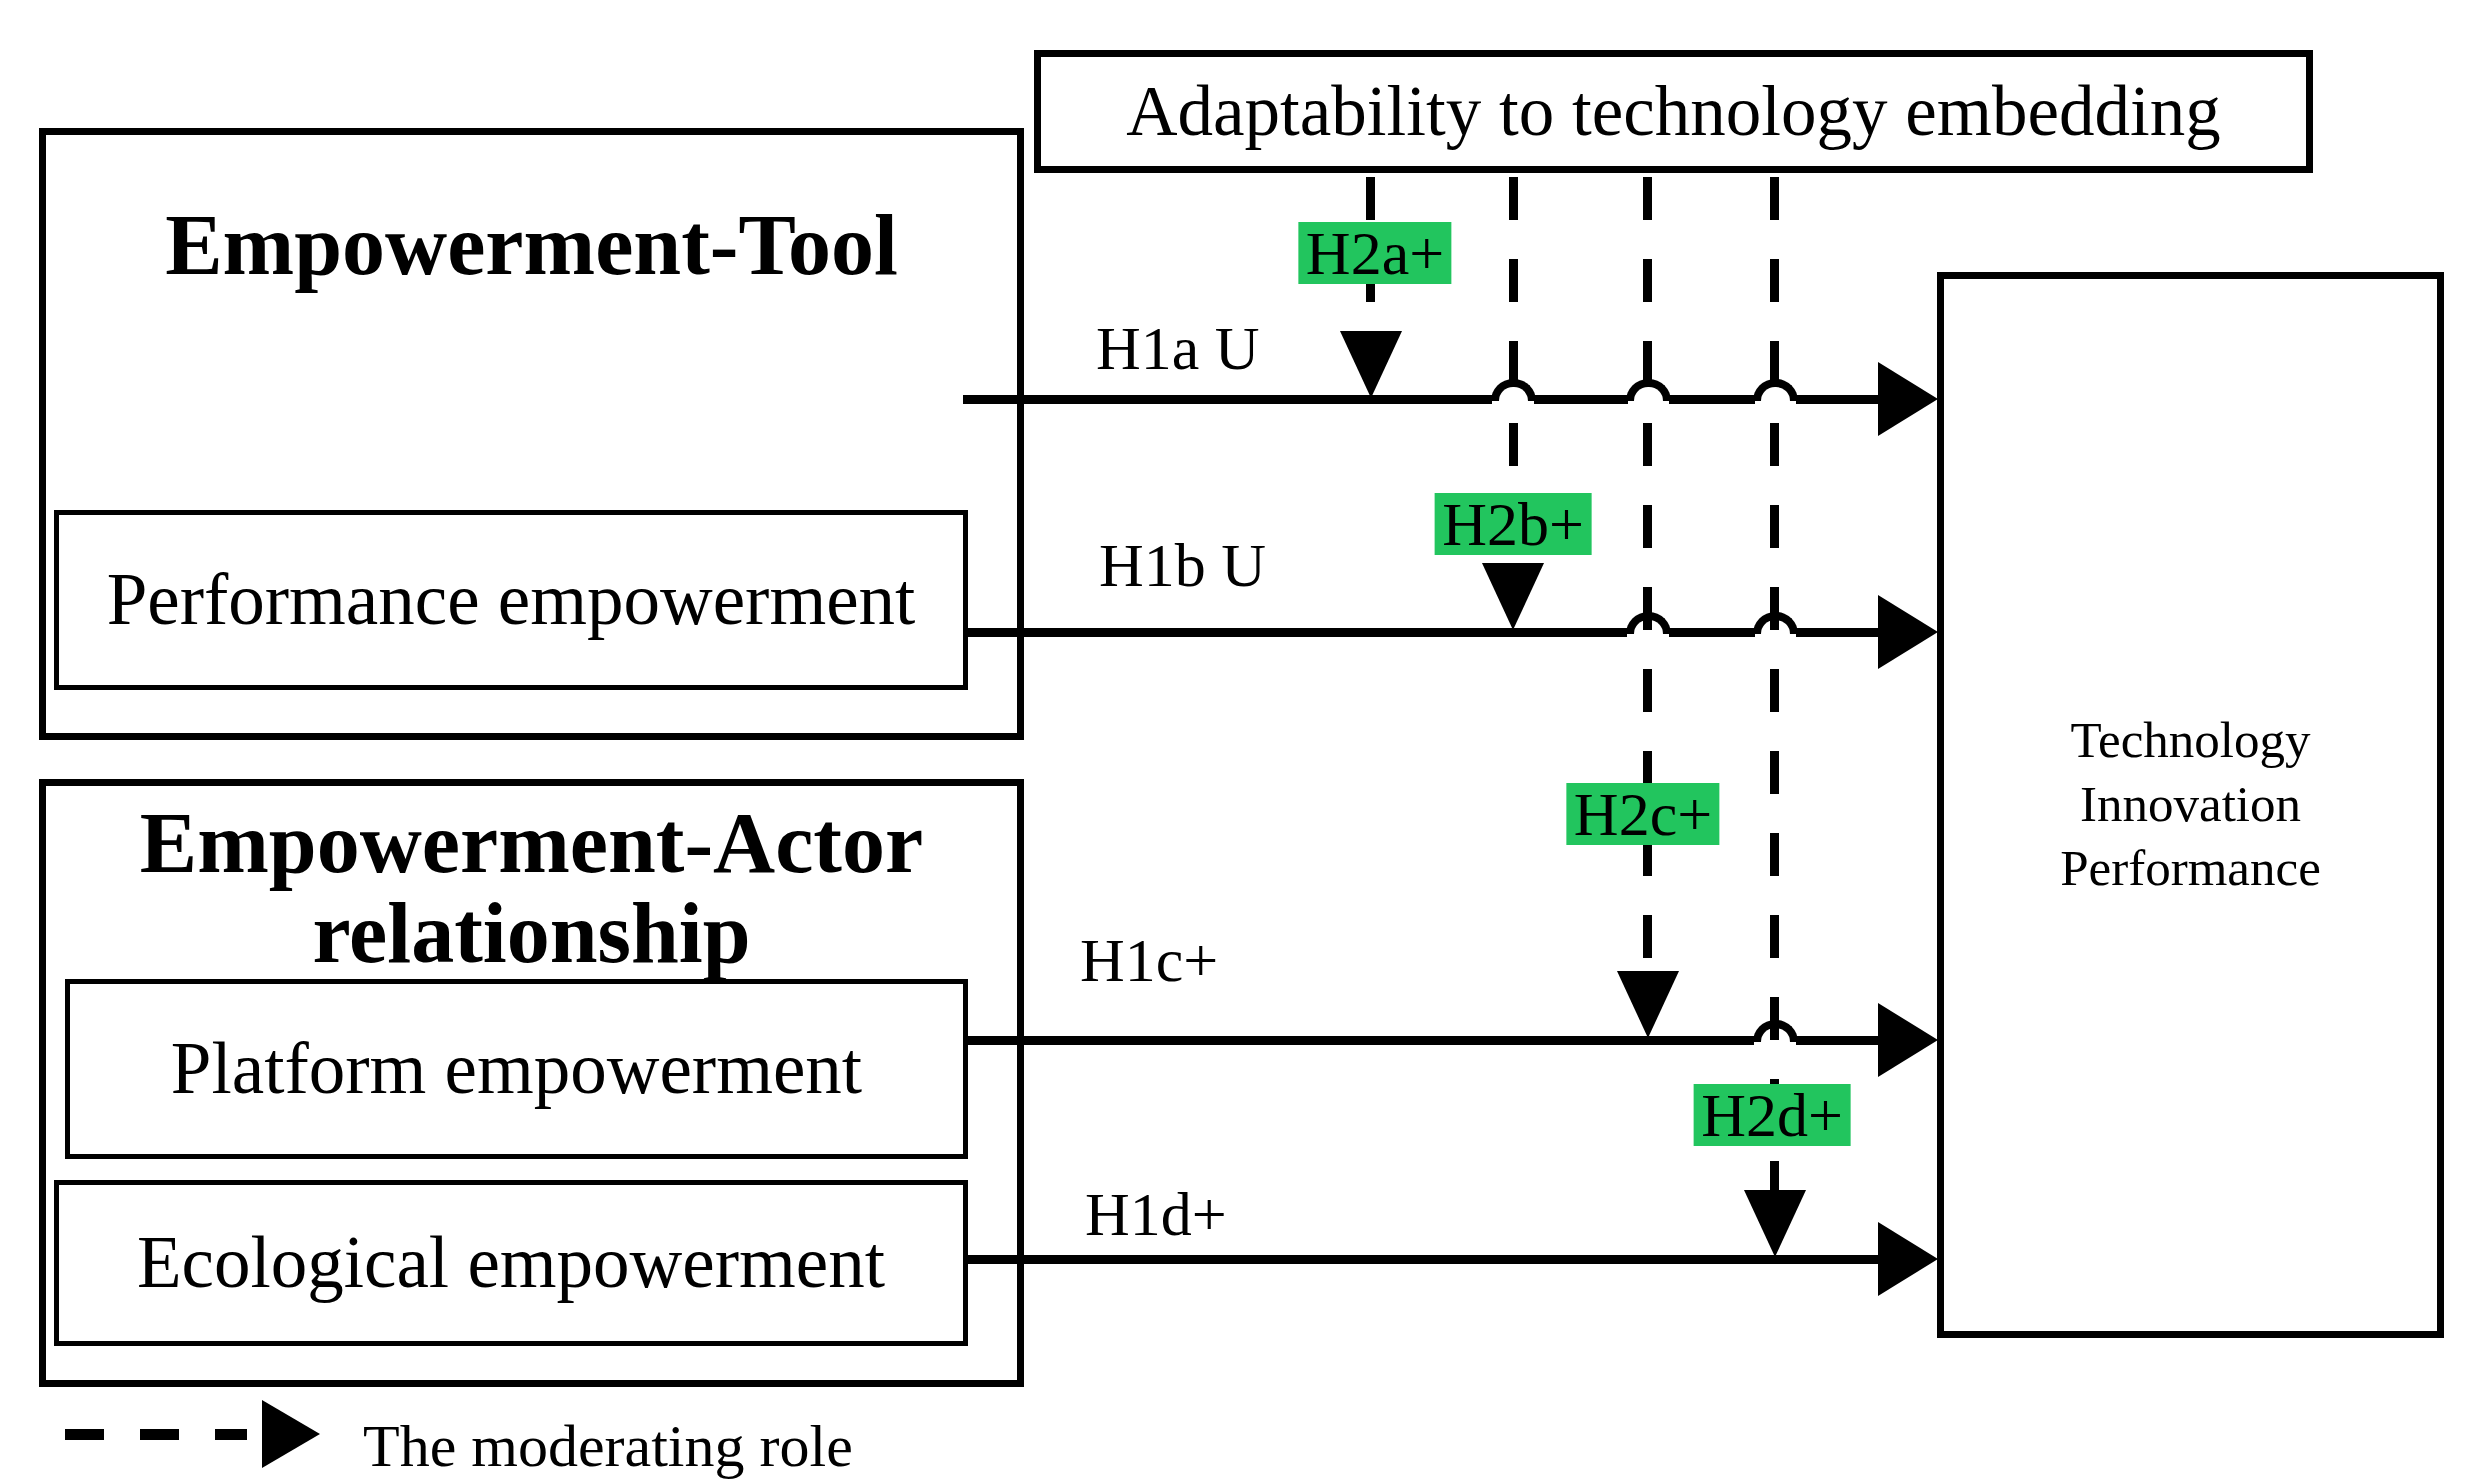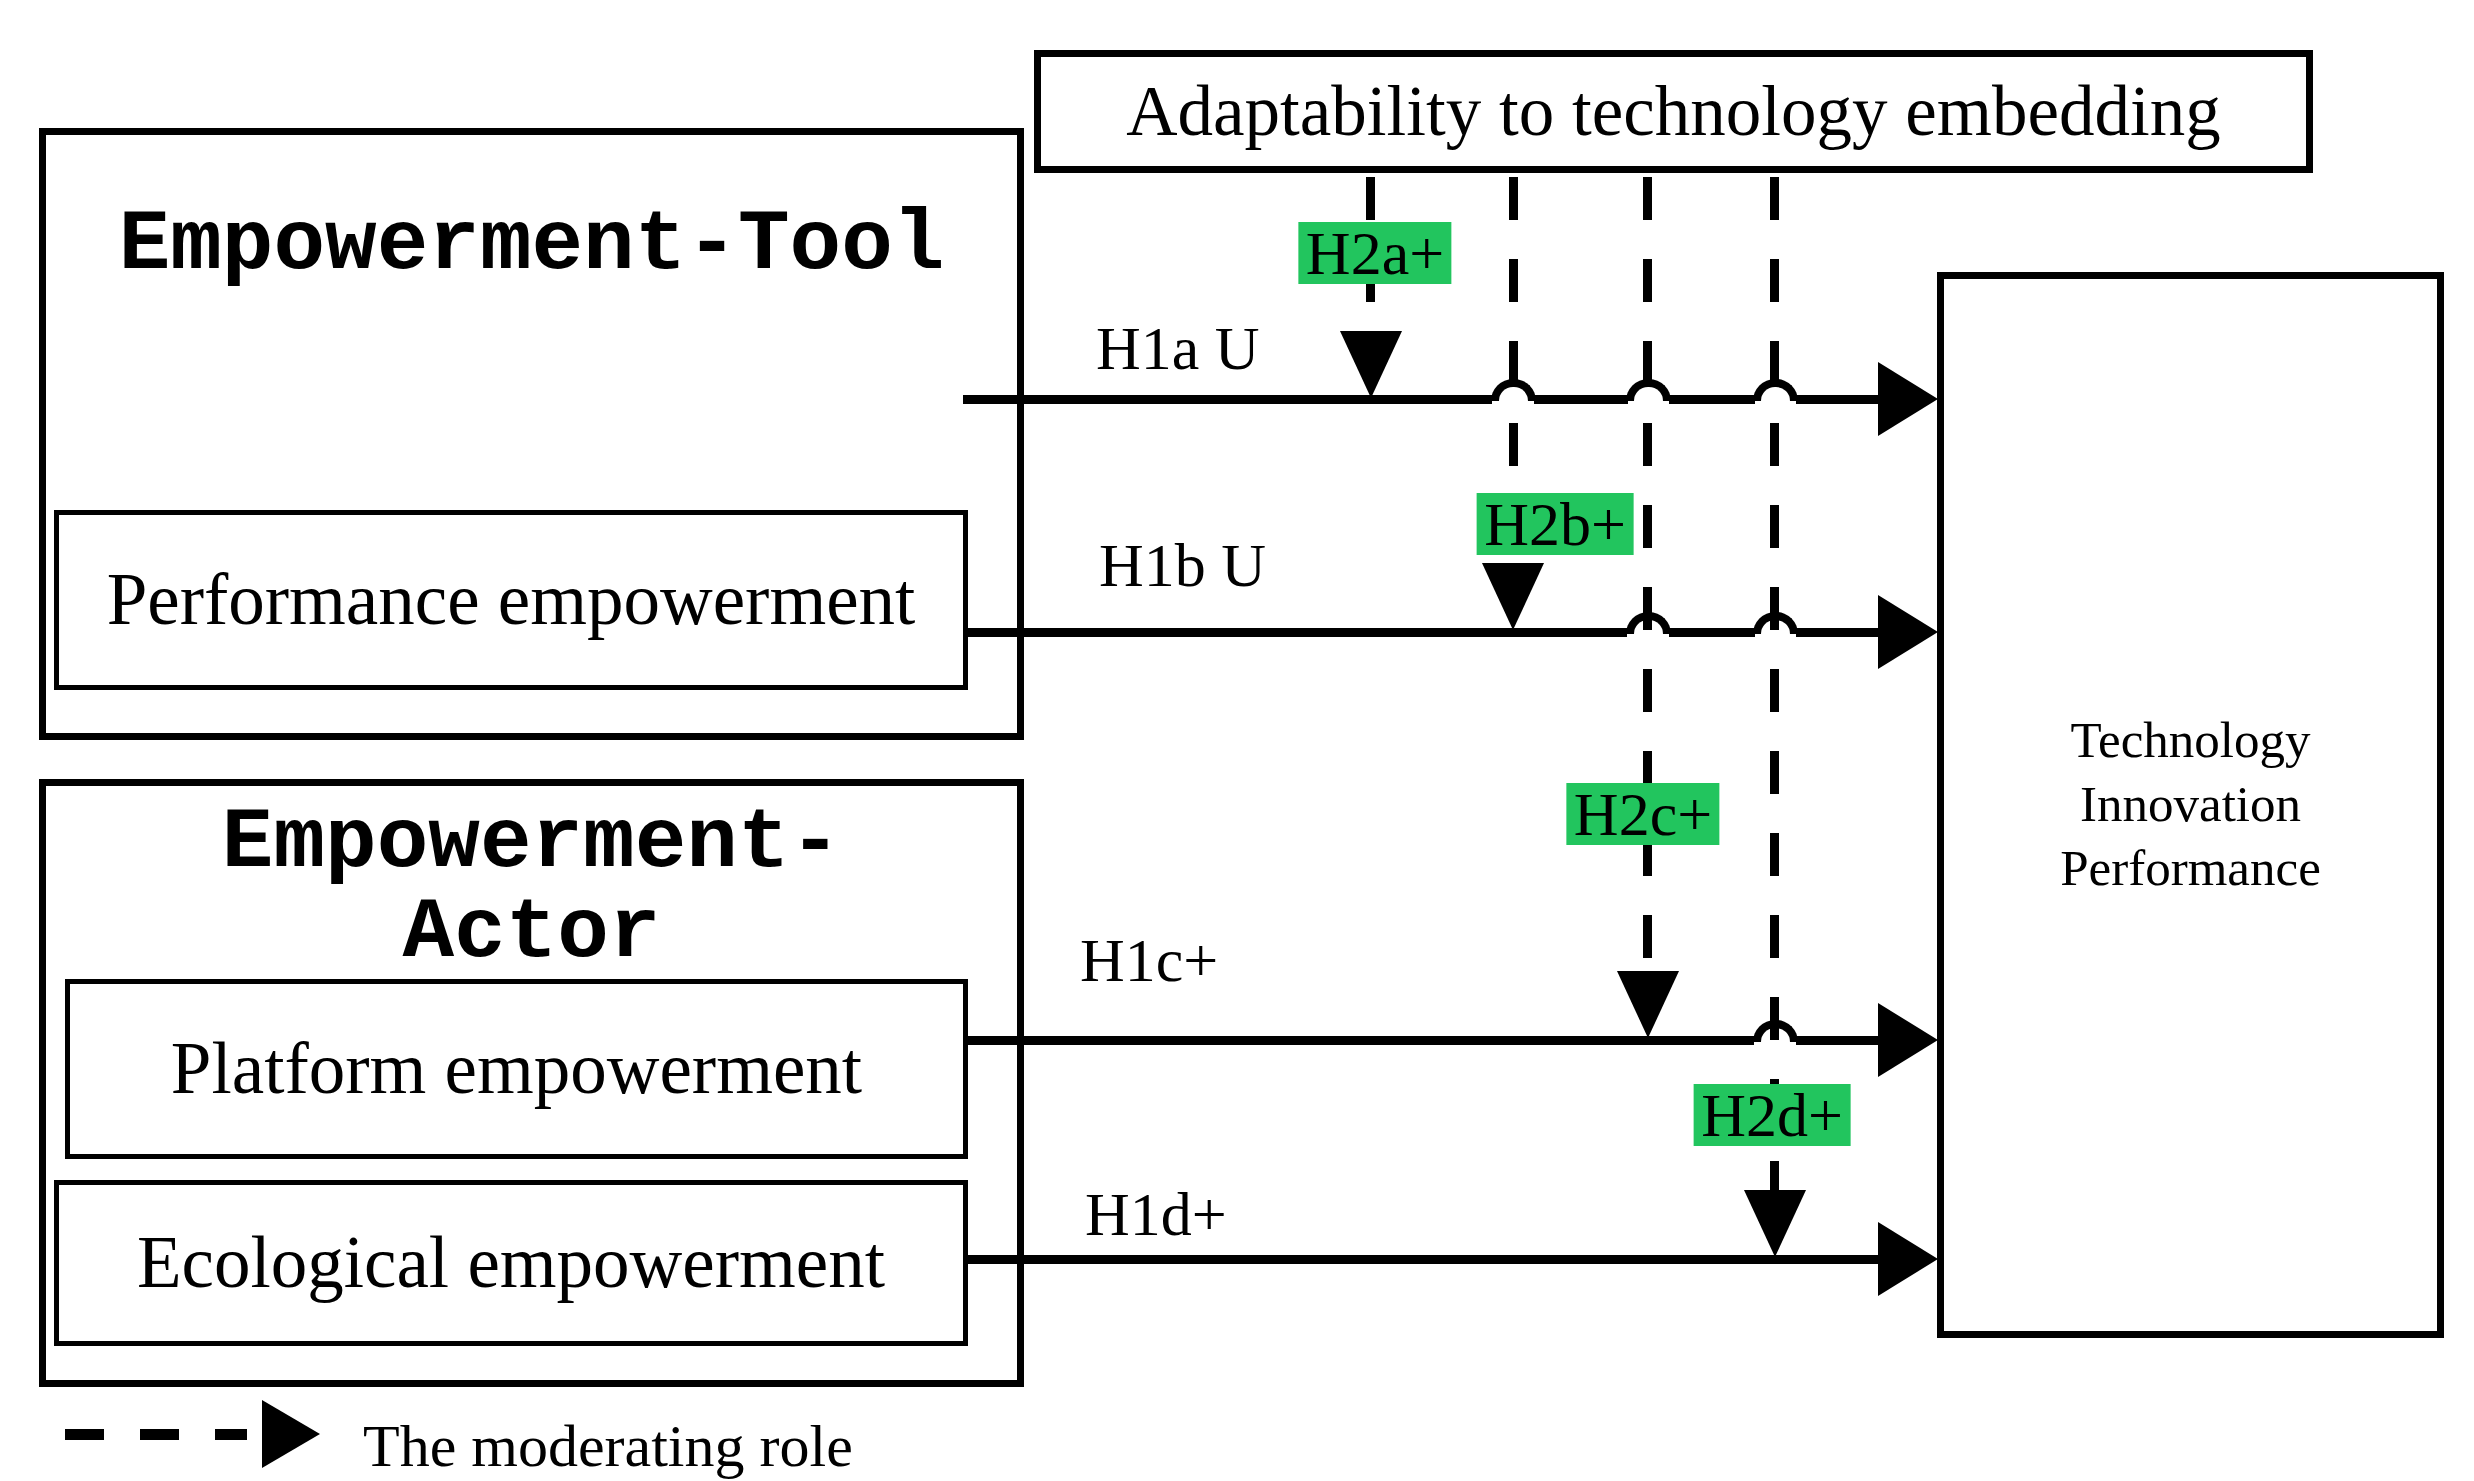--- a/index.html
+++ b/index.html
@@ -3,21 +3,21 @@
 <meta charset="utf-8">
 <style>
   html,body{margin:0;padding:0;background:#ffffff;}
   #stage{
     position:relative;width:2475px;height:1481px;background:#ffffff;
     font-family:"Liberation Serif","DejaVu Serif",serif;color:#000;overflow:hidden;margin-top:20px;
   }
   .box{position:absolute;background:#fff;border:7.5px solid #000;box-sizing:border-box;}
   .box.thin{border-width:5.6px;}
   .center-text{display:flex;align-items:center;justify-content:center;text-align:center;}
-  .group-title{position:absolute;text-align:center;font-weight:bold;font-size:86px;line-height:1.05;font-family:Liberation Mono, monospace;}
+  .group-title{position:absolute;text-align:center;font-weight:bold;font-size:86px;line-height:1.05;}
   .hline{position:absolute;height:9.4px;background:#000;}
   .vdash{position:absolute;width:9.4px;background:repeating-linear-gradient(180deg,#000 0 43px,transparent 43px 82px);}
   .head-right{position:absolute;width:0;height:0;border-top:37px solid transparent;border-bottom:37px solid transparent;border-left:60px solid #000;}
   .head-down{position:absolute;width:0;height:0;border-left:31px solid transparent;border-right:31px solid transparent;border-top:67px solid #000;}
   .hop{position:absolute;width:45px;height:22.4px;box-sizing:border-box;border:8.4px solid #000;border-bottom:none;border-top-left-radius:24px;border-top-right-radius:24px;background:transparent;}
   .lbl{position:absolute;font-size:62px;line-height:1.0;white-space:nowrap;}
   .lbl.mod{transform:translateX(-50%);background:#22c55e;padding:0 7.5px;}
   .legend-dash{position:absolute;height:11.2px;background:repeating-linear-gradient(90deg,#000 0 39px,transparent 39px 75px);}
   .legend-head{position:absolute;width:0;height:0;border-top:34px solid transparent;border-bottom:34px solid transparent;border-left:58px solid #000;}
   .legend-lbl{position:absolute;font-size:60px;white-space:nowrap;}
@@ -86,21 +86,21 @@
 
   <div class="hline" style="left:963px;top:1235px;width:918px;"></div>
   <div class="head-right" style="left:1878px;top:1202px;"></div>
 
   <div class="lbl" style="left:1096px;top:297px;">H1a U</div>
   <div class="lbl" style="left:1099px;top:514px;">H1b U</div>
   <div class="lbl" style="left:1080px;top:909px;">H1c+</div>
   <div class="lbl" style="left:1085px;top:1163px;">H1d+</div>
 
   <div class="lbl mod" style="left:1375px;top:202px;">H2a+</div>
-  <div class="lbl mod" style="left:1555px;top:473px;">H2b+</div>
+  <div class="lbl mod" style="left:1513px;top:473px;">H2b+</div>
   <div class="lbl mod" style="left:1643px;top:763px;">H2c+</div>
   <div class="lbl mod" style="left:1772px;top:1064px;">H2d+</div>
 
   <div>
     <div class="legend-dash" style="left:65px;top:1409px;width:182px;"></div>
     <div class="legend-head" style="left:262px;top:1380px;"></div>
     <div class="legend-lbl" style="left:363px;top:1392px;font-family:Liberation Serif, serif;">The moderating role</div>
   </div>
 
 </div>

